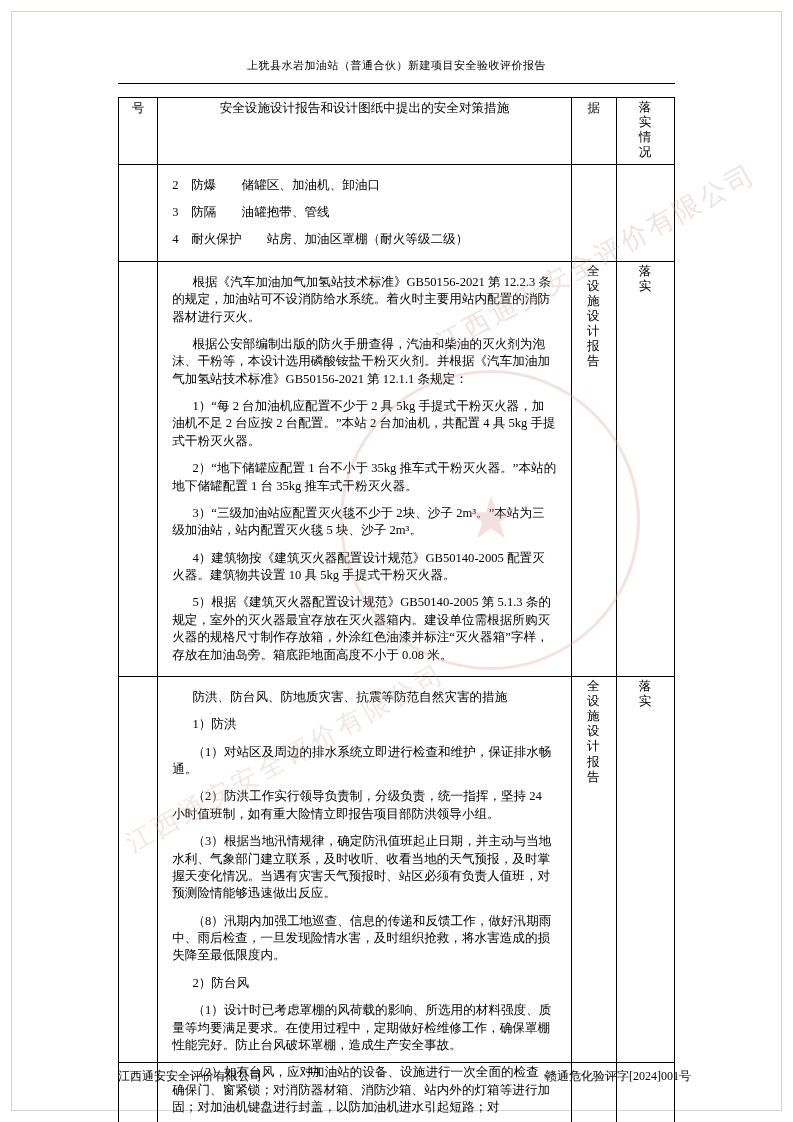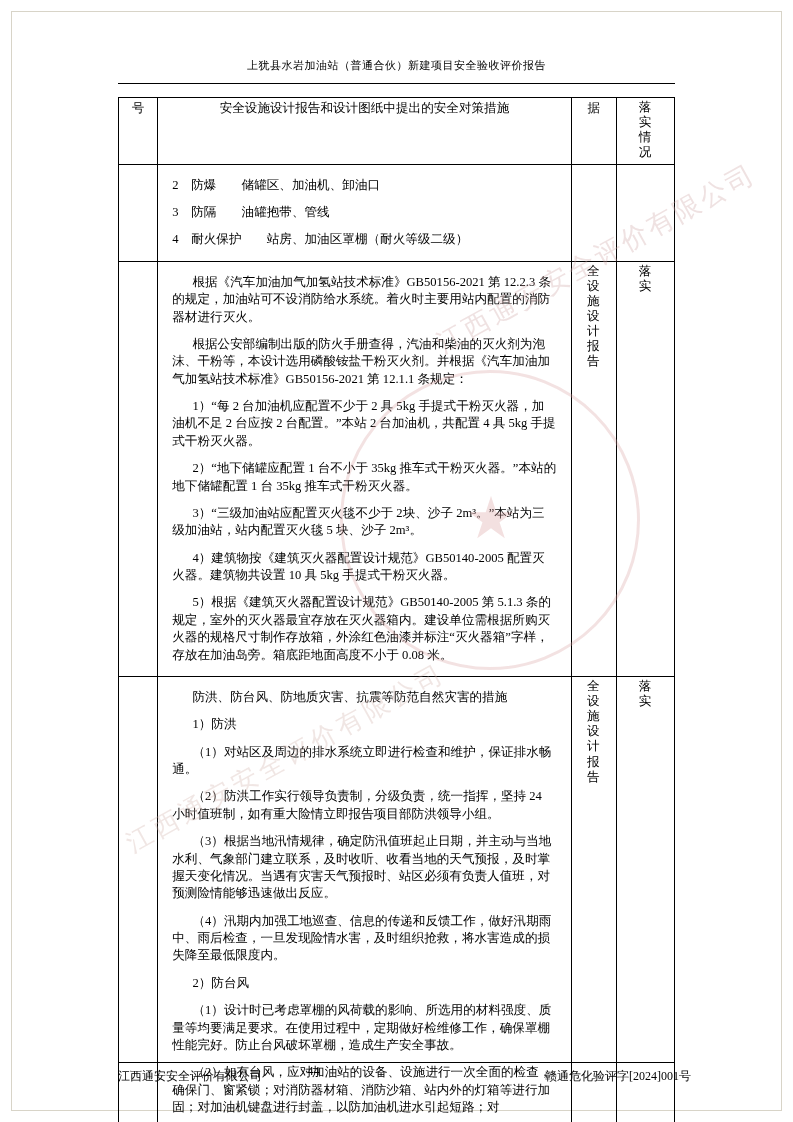--- a/index.html
+++ b/index.html
@@ -232,21 +232,21 @@
 
 
       <tr>
         <td class="col-num"></td>
         <td class="col-main pad-cell">
           <div class="listline indent1">防洪、防台风、防地质灾害、抗震等防范自然灾害的措施</div>
           <div class="listline indent1">1）防洪</div>
           <div class="listline indent1">（1）对站区及周边的排水系统立即进行检查和维护，保证排水畅通。</div>
           <div class="listline indent1">（2）防洪工作实行领导负责制，分级负责，统一指挥，坚持 24 小时值班制，如有重大险情立即报告项目部防洪领导小组。</div>
           <div class="listline indent1">（3）根据当地汛情规律，确定防汛值班起止日期，并主动与当地水利、气象部门建立联系，及时收听、收看当地的天气预报，及时掌握天变化情况。当遇有灾害天气预报时、站区必须有负责人值班，对预测险情能够迅速做出反应。</div>
-          <div class="listline indent1">（4）汛期内加强工地巡查、信息的传递和反馈工作，做好汛期雨中、雨后检查，一旦发现险情水害，及时组织抢救，将水害造成的损失降至最低限度内。</div>
+          <div class="listline indent1">（8）汛期内加强工地巡查、信息的传递和反馈工作，做好汛期雨中、雨后检查，一旦发现险情水害，及时组织抢救，将水害造成的损失降至最低限度内。</div>
           <div class="listline indent1">2）防台风</div>
           <div class="listline indent1">（1）设计时已考虑罩棚的风荷载的影响、所选用的材料强度、质量等均要满足要求。在使用过程中，定期做好检维修工作，确保罩棚性能完好。防止台风破坏罩棚，造成生产安全事故。</div>
           <div class="listline indent1">（2）如有台风，应对加油站的设备、设施进行一次全面的检查，确保门、窗紧锁；对消防器材箱、消防沙箱、站内外的灯箱等进行加固；对加油机键盘进行封盖，以防加油机进水引起短路；对</div>
         </td>
         <td class="col-basis vmid center-cell"><span class="narrow-v">全设施设计报告</span></td>
         <td class="col-status vmid center-cell"><span class="narrow-v">落实</span></td>
       </tr>
     </tbody>
   </table>
 

